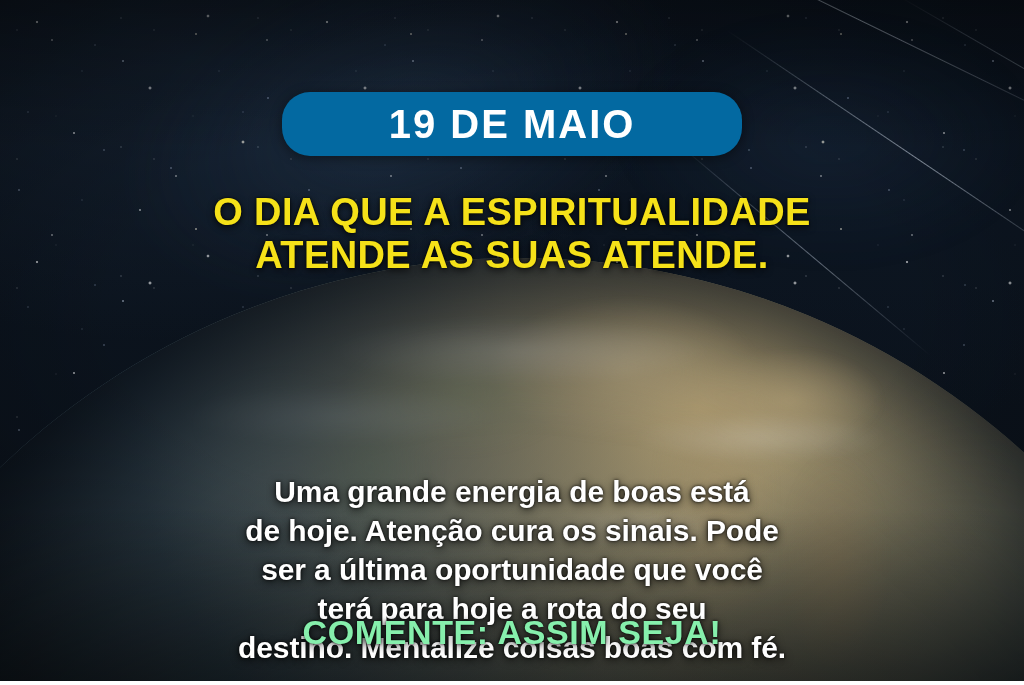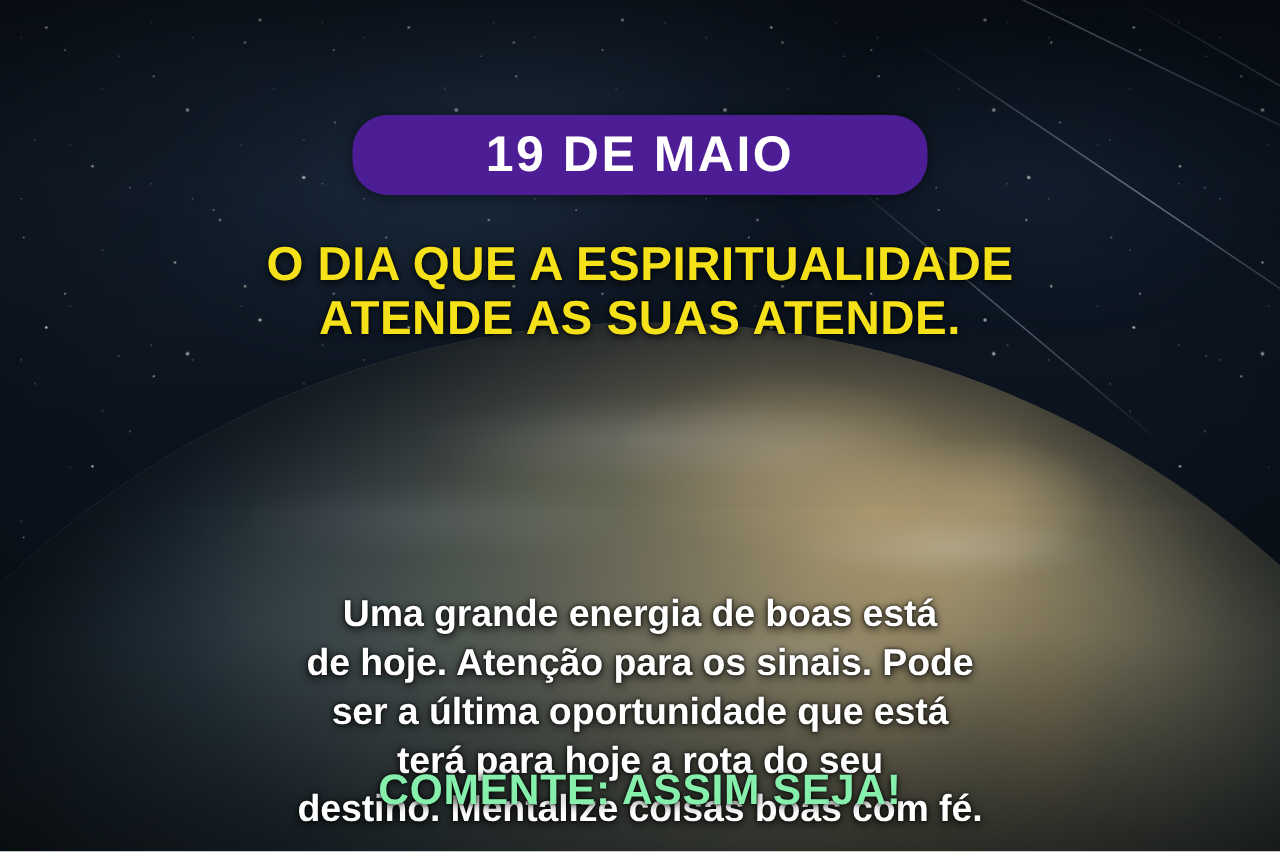--- a/index.html
+++ b/index.html
@@ -233,21 +233,21 @@
     text-align: center;
   }
 
   .date-banner {
     position: absolute;
     left: 50%;
     transform: translateX(-50%);
     top: 92px;
     width: 460px;
     height: 64px;
-    background: #4c1d95;
+    background: #0369a1;
     display: flex;
     align-items: center;
     justify-content: center;
     box-shadow: 0 2px 12px rgba(0,0,0,0.45);
     border-radius: 28px;
   }
   .date-banner-text {
     color: #ffffff;
     font-size: 40px;
     font-weight: 700;
@@ -346,22 +346,22 @@
       <span class="date-banner-text">19 DE MAIO</span>
     </div>
 
     <h1 class="headline">
       <span class="hl-line">O DIA QUE A ESPIRITUALIDADE</span>
       <span class="hl-line">ATENDE AS SUAS ATENDE.</span>
     </h1>
 
     <p class="body-copy">
       <span class="bc-line">Uma grande energia de boas está</span>
-      <span class="bc-line">de hoje. Atenção para os sinais. Pode</span>
-      <span class="bc-line">ser a última oportunidade que está</span>
+      <span class="bc-line">de hoje. Atenção cura os sinais. Pode</span>
+      <span class="bc-line">ser a última oportunidade que você</span>
       <span class="bc-line">terá para hoje a rota do seu</span>
       <span class="bc-line">destino. Mentalize coisas boas com fé.</span>
     </p>
 
     <div class="cta">COMENTE: ASSIM SEJA!</div>
   </div>
 
   <div class="bottom-strip"></div>
 </div>
 

